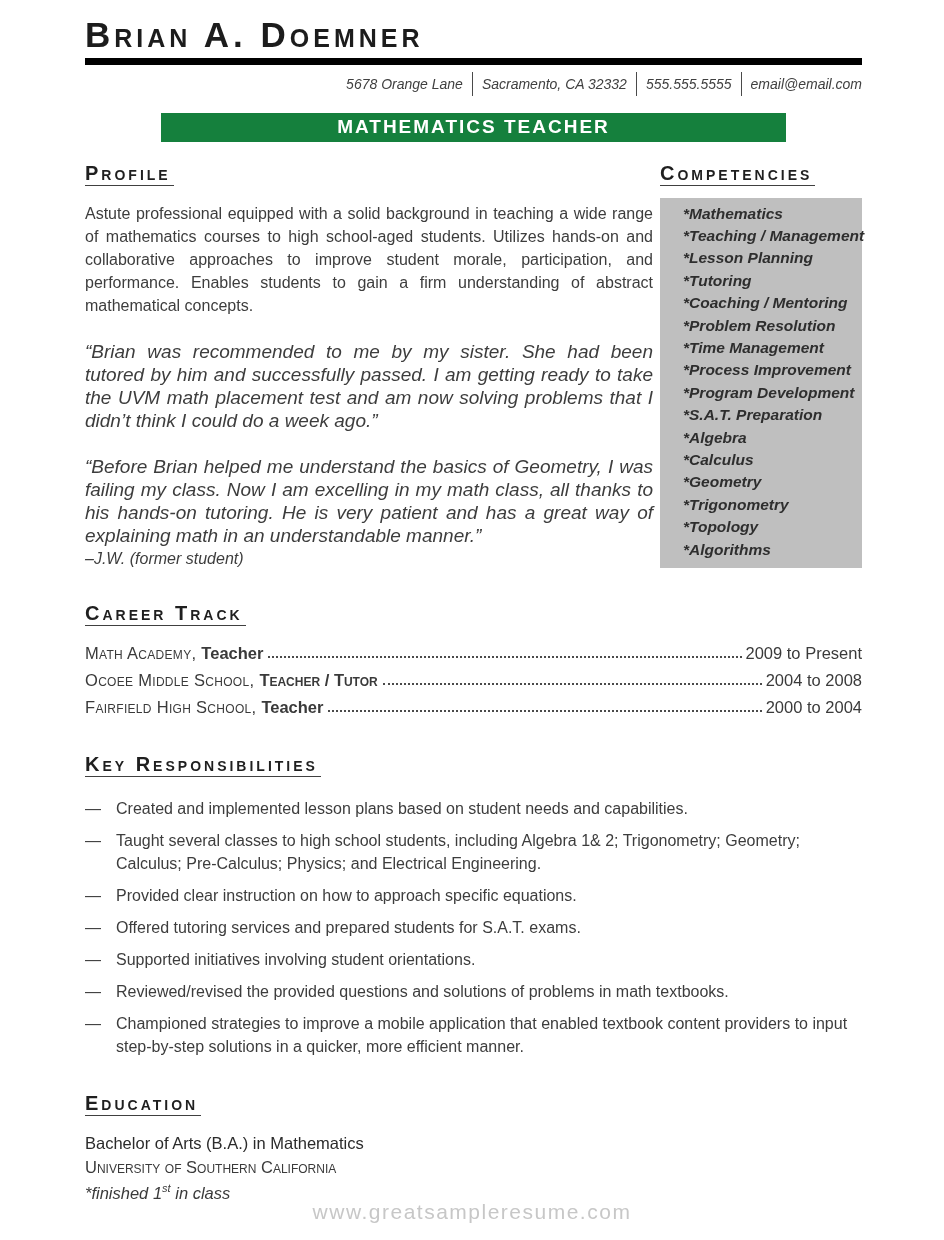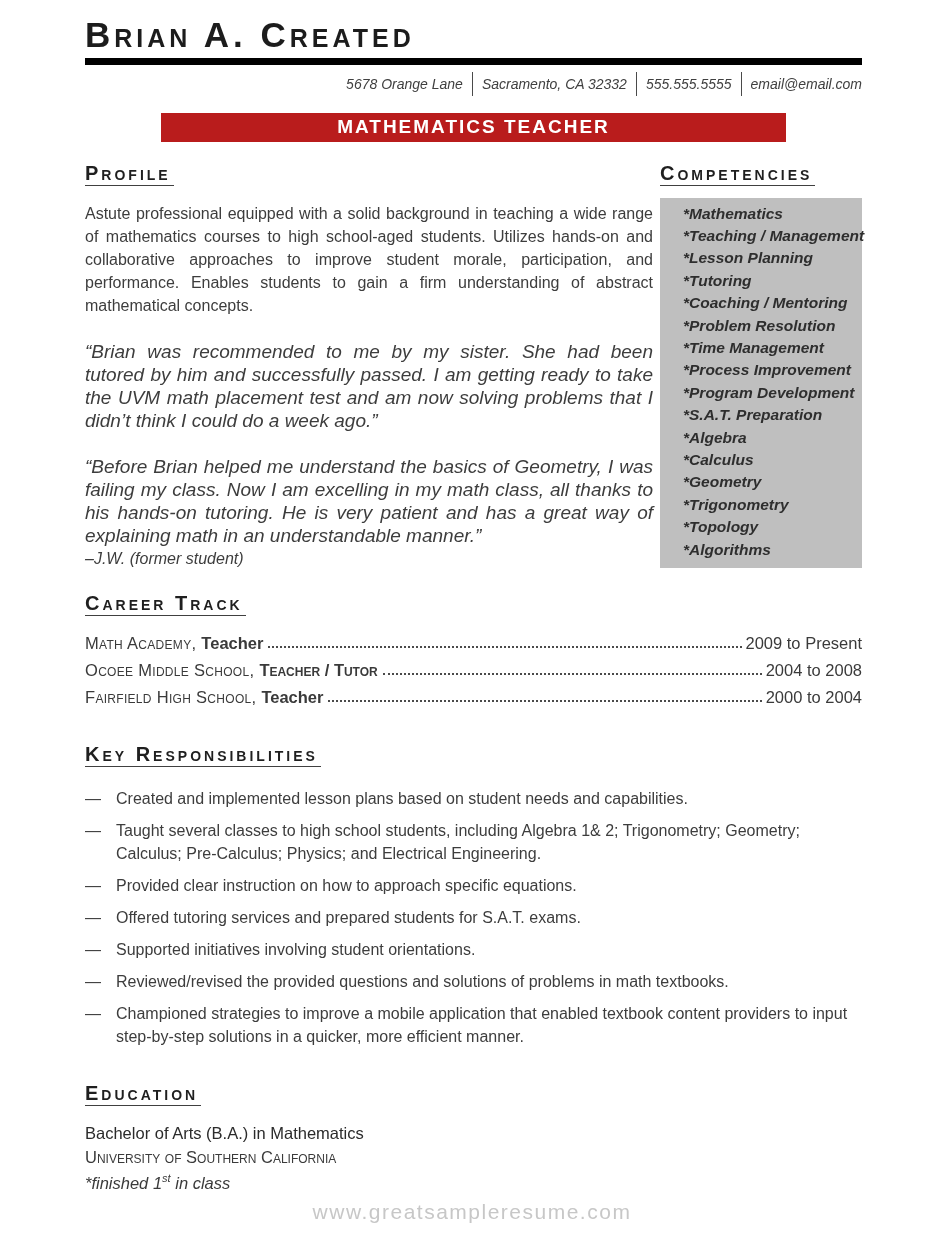--- a/index.html
+++ b/index.html
@@ -24,21 +24,21 @@
   .contact-line {
     margin-top: 7px;
     display: flex; justify-content: flex-end; align-items: center;
     font-style: italic; font-size: 14px; color: #404040;
   }
   .contact-line .sep {
     width: 1px; height: 24px; background: #4a4a4a; margin: 0 9px;
   }
   .banner {
     margin: 17px auto 0; width: 625px; height: 29px;
-    background: #b91c1c; color: #fff;
+    background: #15803d; color: #fff;
     display: flex; align-items: center; justify-content: center;
     font-size: 19px; font-weight: 700; letter-spacing: 2px;
   }
 
   
   .sec-heading {
     display: inline-block;
     font-size: 20px; font-weight: 700; color: #1f1f1f;
     font-variant: small-caps; letter-spacing: 3px;
     border-bottom: 1px solid #404040; padding: 0 3px 1px 0;
@@ -64,21 +64,21 @@
   .comp-box {
     margin-top: 12px; background: #bfbfbf; padding: 5px 23px 7px;
   }
   .comp-item {
     font-size: 15.5px; font-weight: 700; font-style: italic;
     line-height: 22.4px; color: #2e2e2e; white-space: nowrap;
   }
 
   
   .section { clear: both; }
-  .career-section { margin-top: 22px; }
+  .career-section { margin-top: 32px; }
   .career-rows { margin-top: 18px; }
   .career-row {
     display: flex; align-items: baseline;
     font-size: 16.5px; margin-bottom: 8px; color: #3a3a3a;
   }
   .employer { font-variant: small-caps; letter-spacing: 0.3px; }
   .position { font-weight: 700; margin-left: 5px; }
   .position.sc { font-variant: small-caps; }
   .leader {
     flex: 1; align-self: flex-end;
@@ -107,21 +107,21 @@
     text-align: center; font-size: 21px; letter-spacing: 1.5px;
     color: #c7c7c7;
   }
 </style>
 </head>
 <body>
 
 <div class="page">
 
   <header>
-    <h1 class="name">Brian A. Created</h1>
+    <h1 class="name">Brian A. Doemner</h1>
     <div class="header-rule"></div>
     <div class="contact-line">
       <span>5678 Orange Lane</span>
       <span class="sep"></span>
       <span>Sacramento, CA  32332</span>
       <span class="sep"></span>
       <span>555.555.5555</span>
       <span class="sep"></span>
       <span>email@email.com</span>
     </div>

